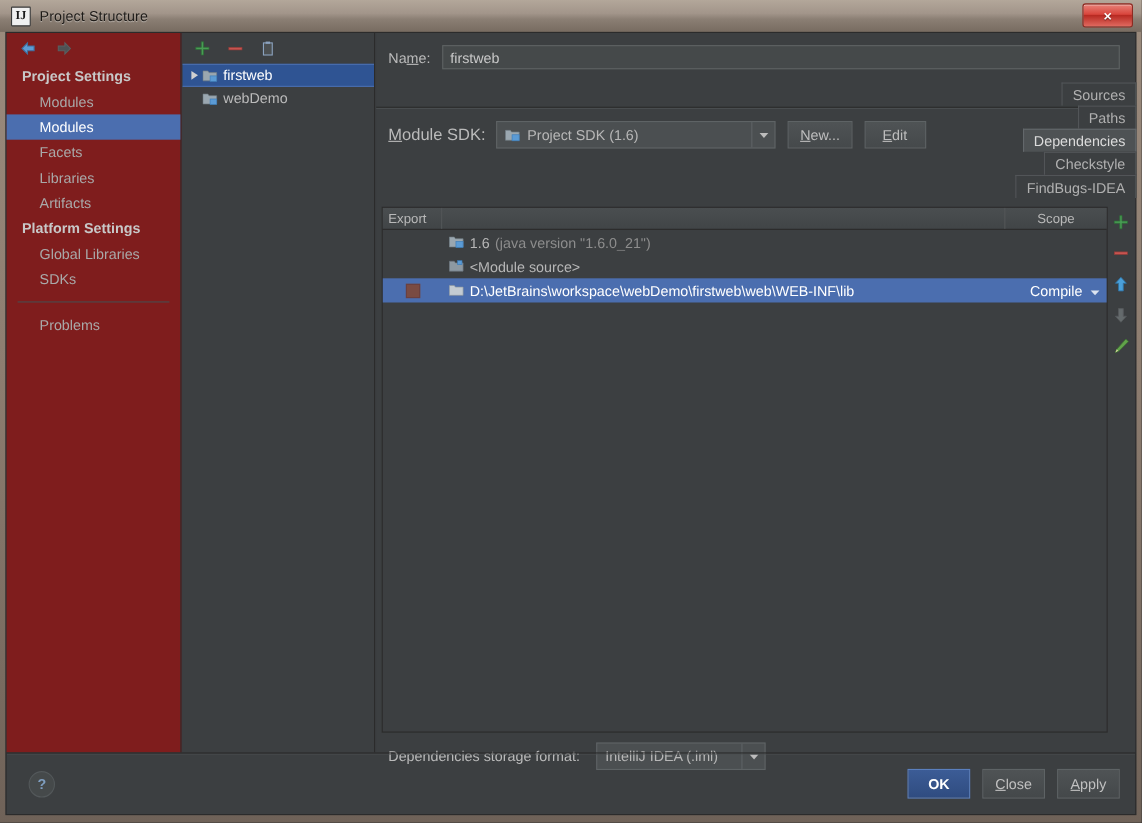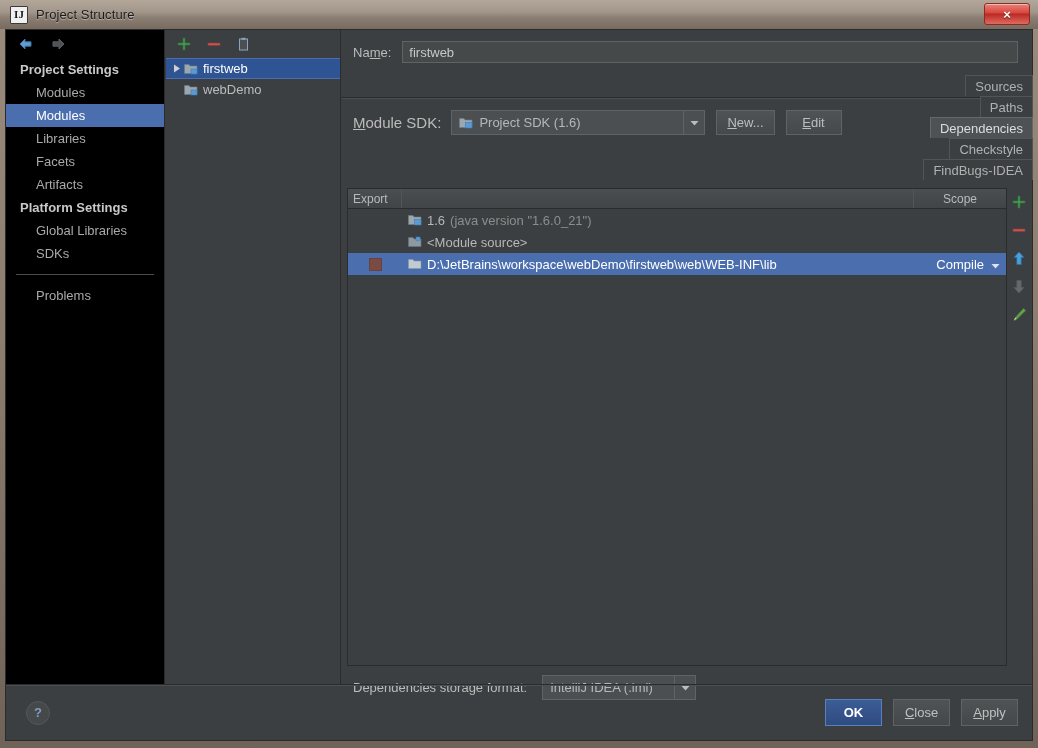--- a/index.html
+++ b/index.html
@@ -74,21 +74,21 @@
     background: #3c3f41;
     border: 1px solid #2b2b2b;
     box-sizing: border-box;
   }
 
   
   .sidebar {
     position: absolute;
     left: 0; top: 0;
     width: 159px; height: 654px;
-    background: #000000;
+    background: #7f1d1d;
     border-right: 1px solid #2b2b2b;
     box-sizing: border-box;
   }
   .nav-arrows {
     height: 28px;
     display: flex;
     align-items: center;
     padding-left: 10px;
     gap: 12px;
   }
@@ -479,22 +479,22 @@
         <div class="arrow-btn">
           <svg width="16" height="14" viewBox="0 0 16 14">
             <path d="M9 2 L14 7 L9 12 L9 9.2 L3 9.2 L3 4.8 L9 4.8 Z" fill="#4e5254" stroke="#5a5e60" stroke-width="1"></path>
           </svg>
         </div>
       </div>
 
       <div class="sidebar-item group">Project Settings</div>
       <div class="sidebar-item child">Modules</div>
       <div class="sidebar-item child selected">Modules</div>
+      <div class="sidebar-item child">Facets</div>
       <div class="sidebar-item child">Libraries</div>
-      <div class="sidebar-item child">Facets</div>
       <div class="sidebar-item child">Artifacts</div>
 
       <div class="sidebar-item group">Platform Settings</div>
       <div class="sidebar-item child">Global Libraries</div>
       <div class="sidebar-item child">SDKs</div>
 
       <div class="sidebar-sep"></div>
 
       <div class="sidebar-item child">Problems</div>
     </div>

